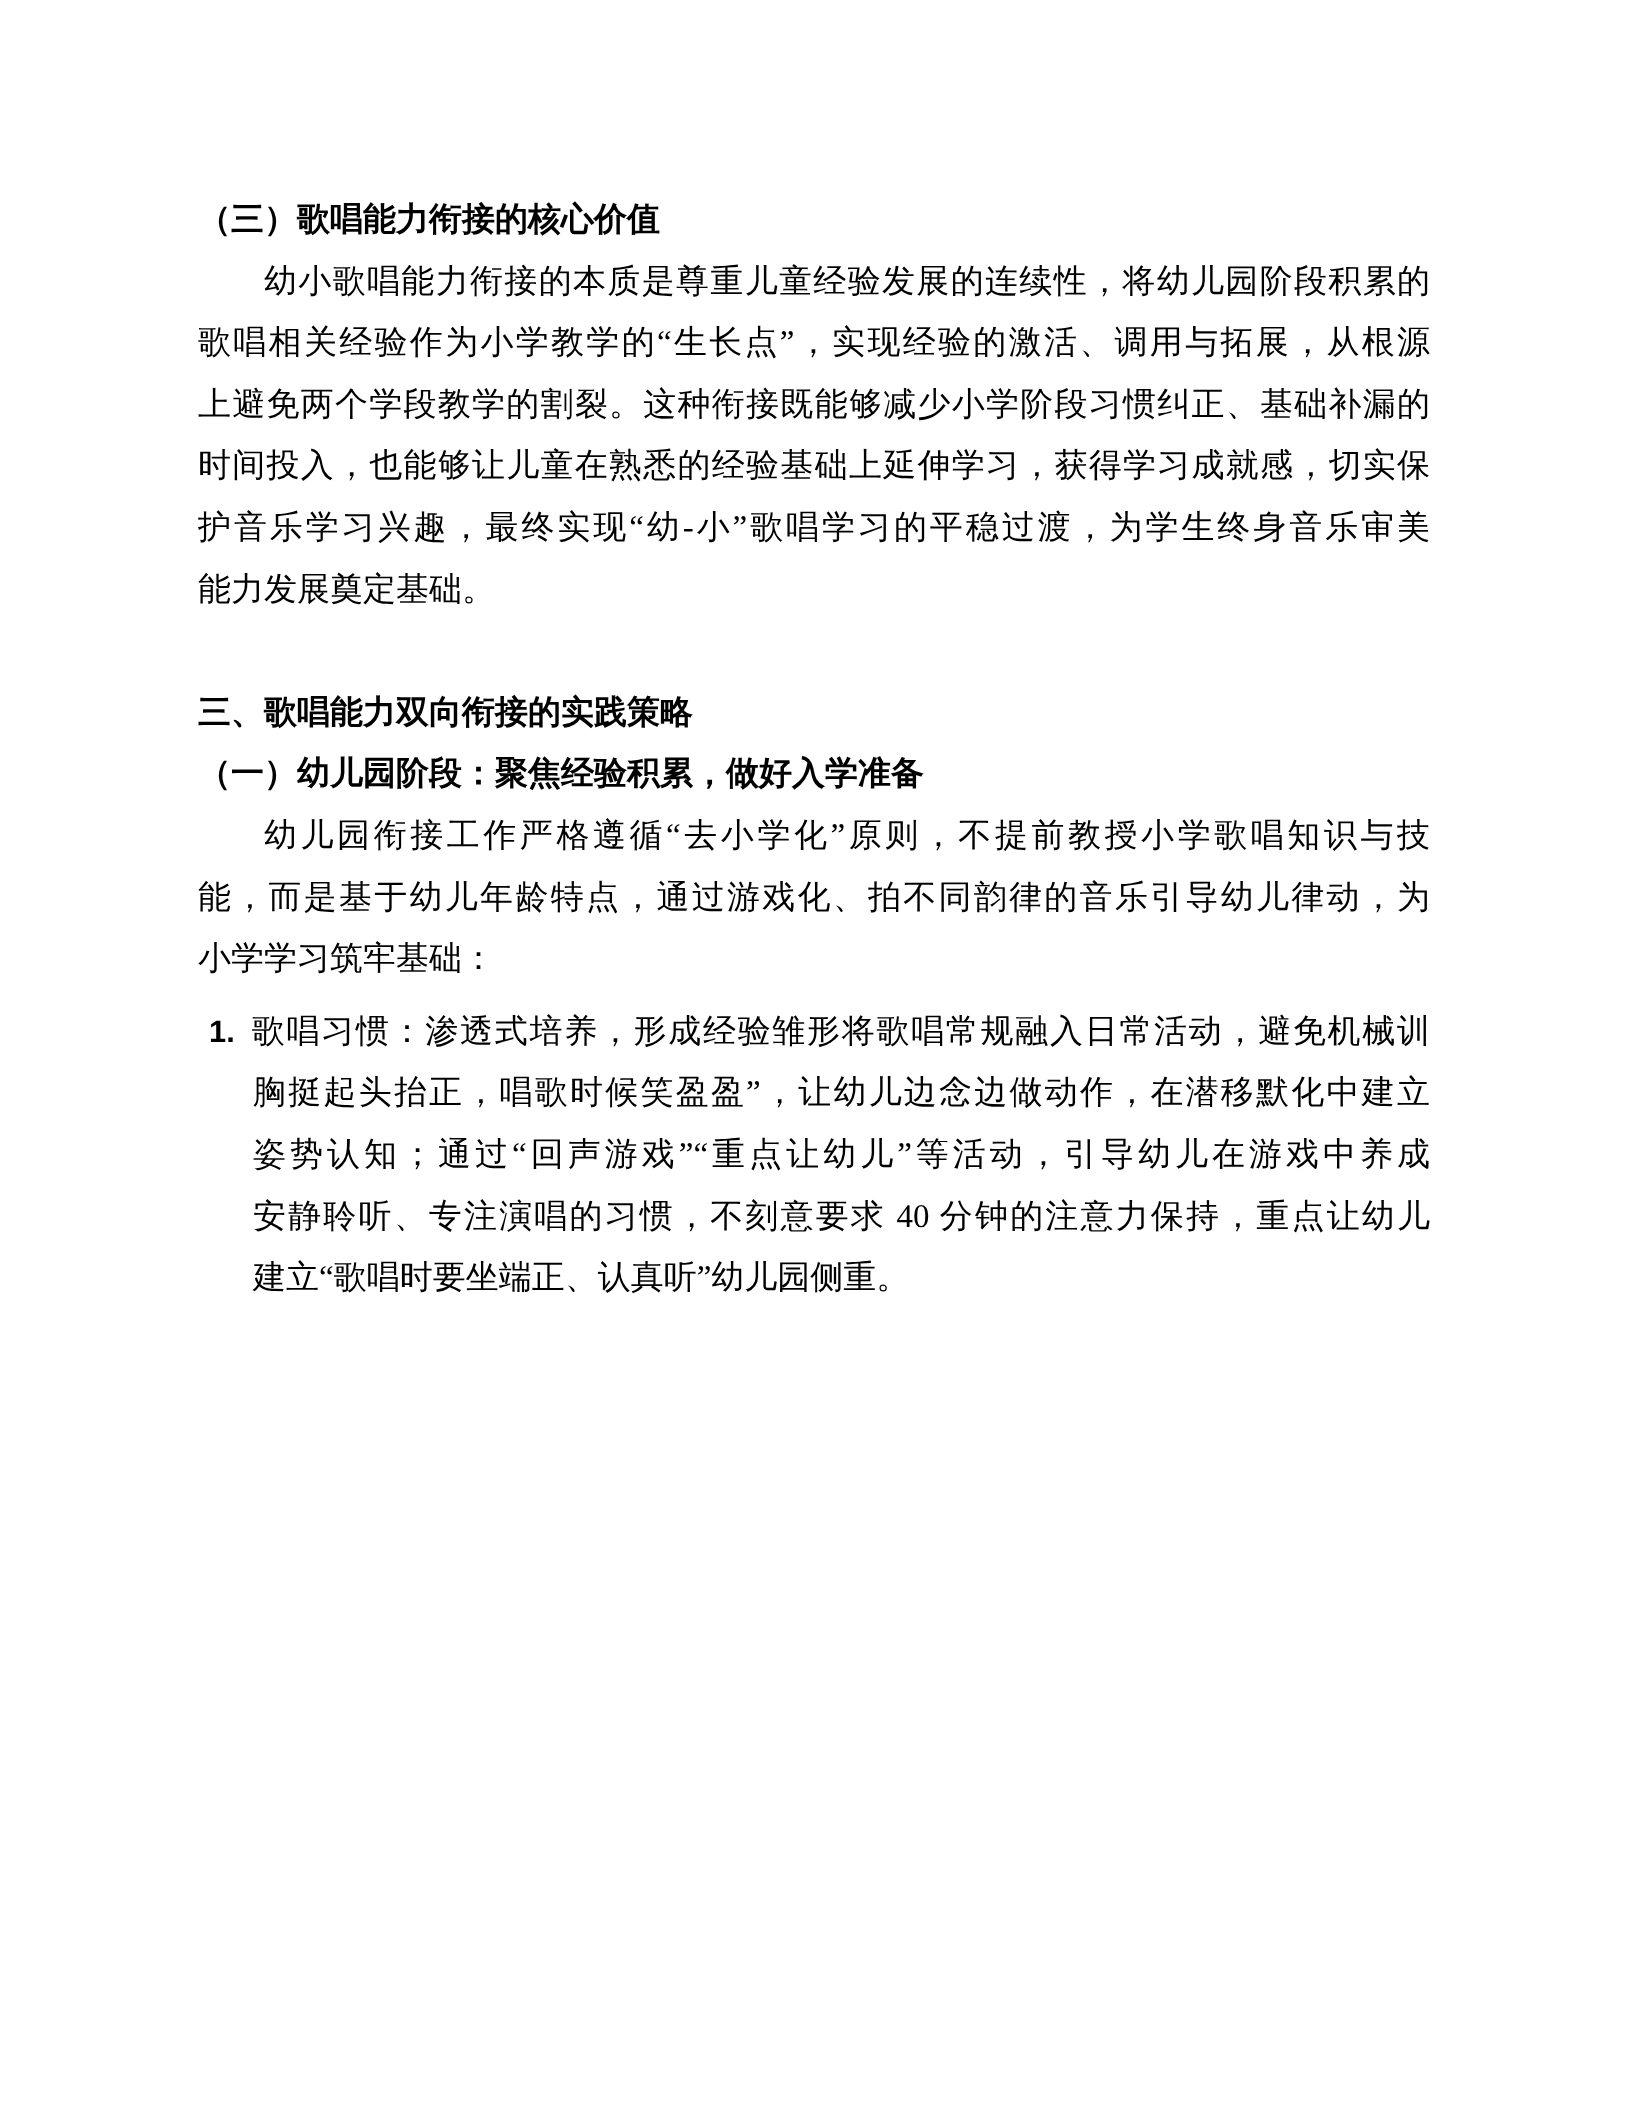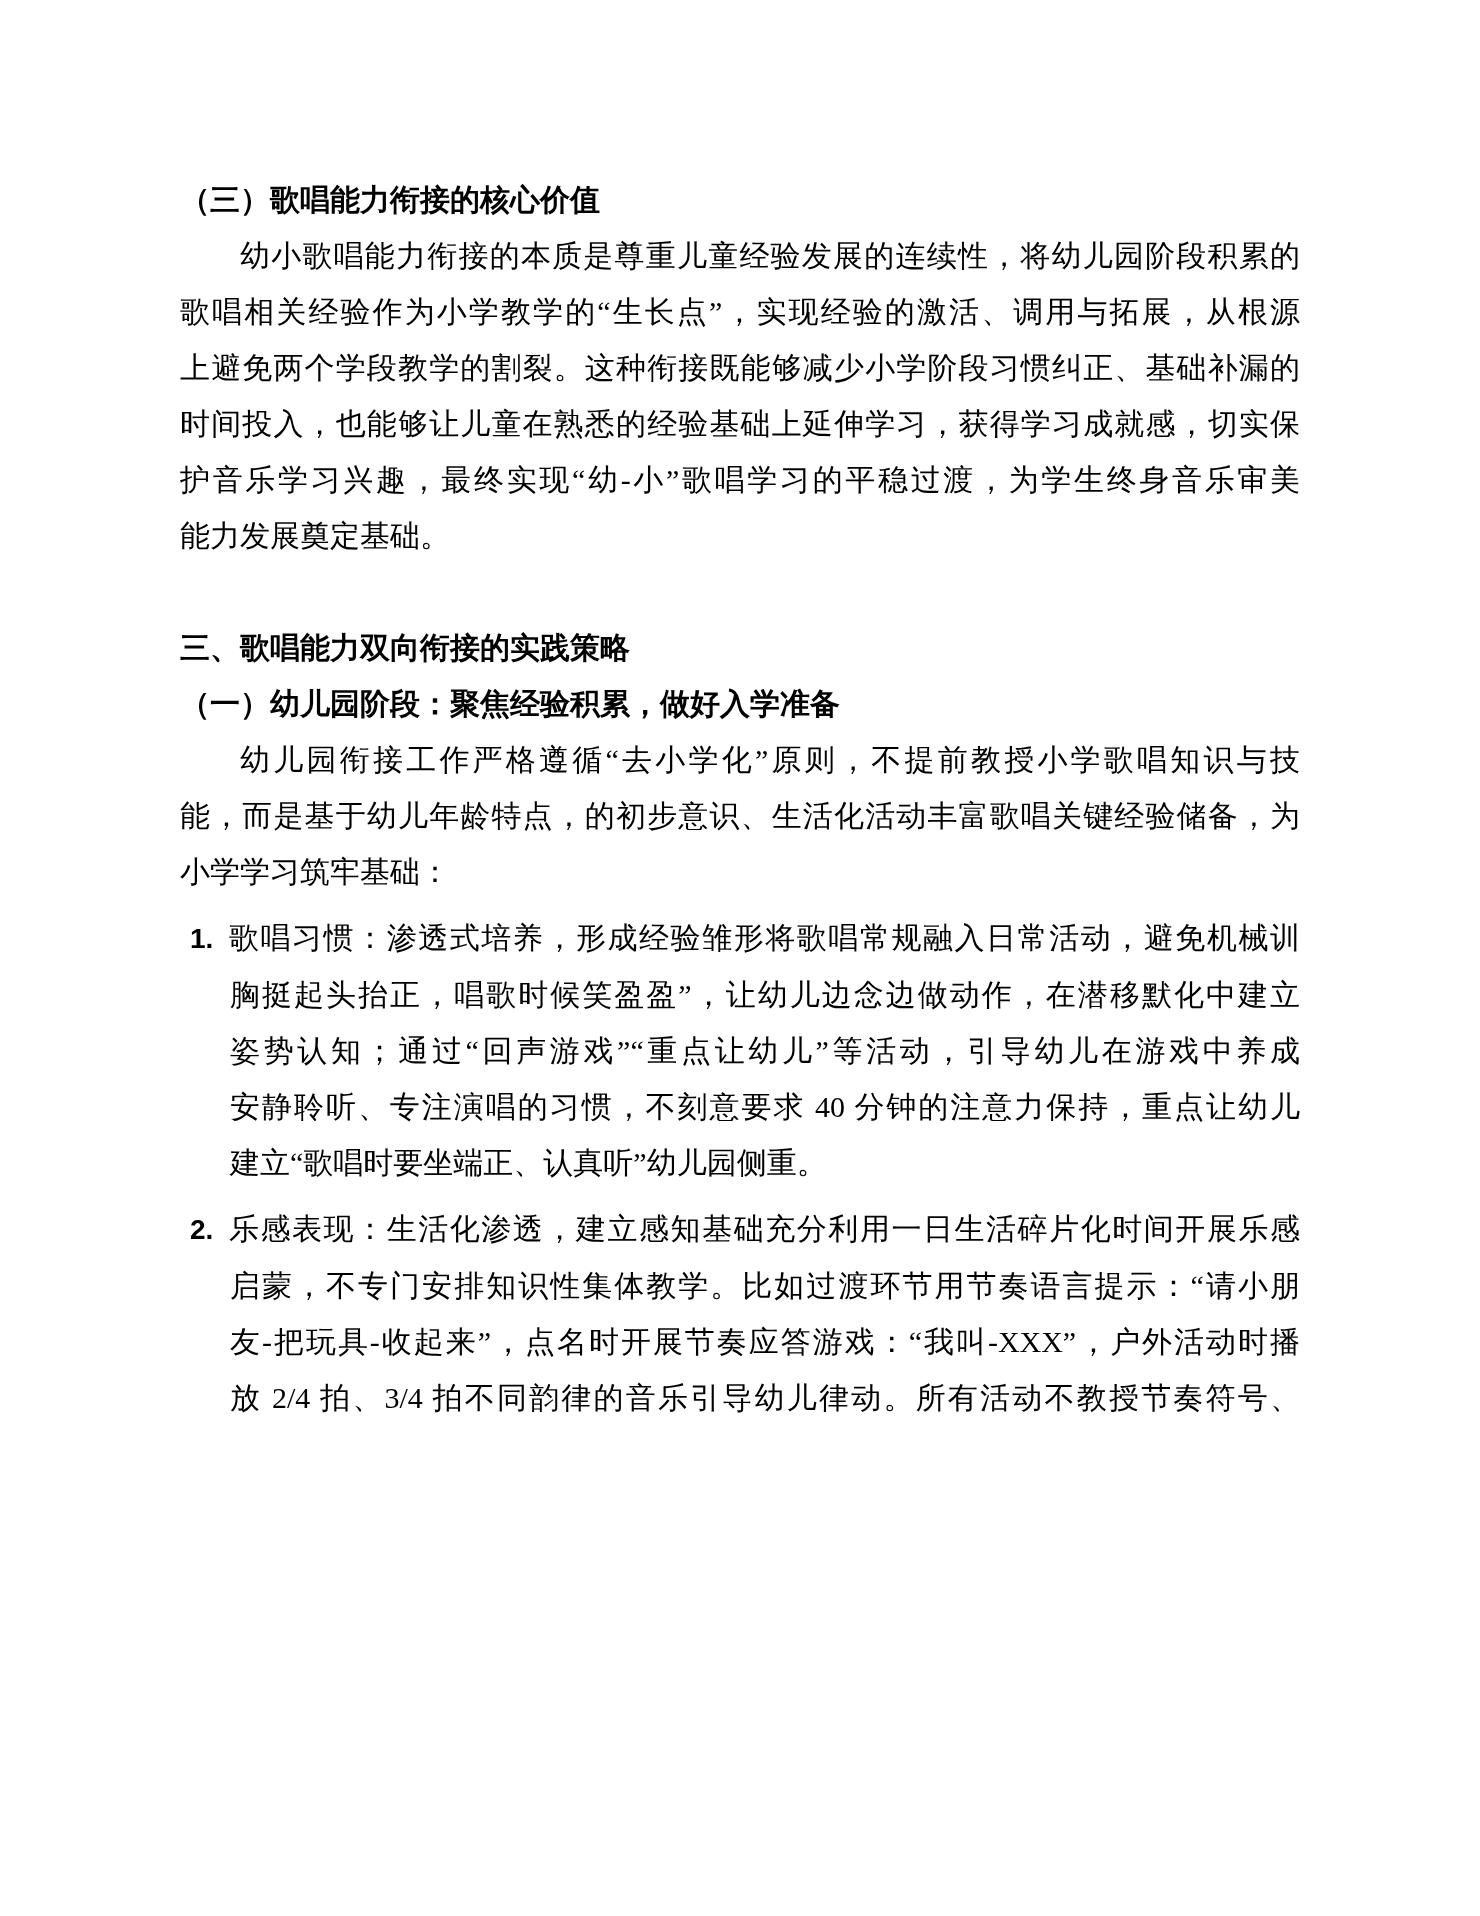--- a/index.html
+++ b/index.html
@@ -77,35 +77,29 @@
 
     <div class="spacer"></div>
 
     <div class="hd">三、歌唱能力双向衔接的实践策略</div>
 
 
     <div class="hd">（一）幼儿园阶段：聚焦经验积累，做好入学准备</div>
 
     <div>
       <div class="line indent">幼儿园衔接工作严格遵循“去小学化”原则，不提前教授小学歌唱知识与技</div>
-      <div class="line">能，而是基于幼儿年龄特点，的初步意识、生活化活动丰富歌唱关键经验储备，为</div>
+      <div class="line">能，而是基于幼儿年龄特点，通过游戏化、拍不同韵律的音乐引导幼儿律动，为</div>
       <div class="line end">小学学习筑牢基础：</div>
     </div>
 
     <div class="list-item">
       <div class="line li-first"><span class="num">1.</span><span class="b">歌唱习惯：渗透式培养，形成经验雏形</span><span>将歌唱常规融入日常活动，避免机械训</span></div>
       <div class="line">胸挺起头抬正，唱歌时候笑盈盈”，让幼儿边念边做动作，在潜移默化中建立</div>
       <div class="line">姿势认知；通过“回声游戏”“重点让幼儿”等活动，引导幼儿在游戏中养成</div>
       <div class="line">安静聆听、专注演唱的习惯，不刻意要求 40 分钟的注意力保持，重点让幼儿</div>
       <div class="line end">建立“歌唱时要坐端正、认真听”幼儿园侧重。</div>
     </div>
 
-    <div class="list-item">
-      <div class="line li-first"><span class="num">2.</span><span class="b">乐感表现：生活化渗透，建立感知基础</span><span>充分利用一日生活碎片化时间开展乐感</span></div>
-      <div class="line">启蒙，不专门安排知识性集体教学。比如过渡环节用节奏语言提示：“请小朋</div>
-      <div class="line">友-把玩具-收起来”，点名时开展节奏应答游戏：“我叫-XXX”，户外活动时播</div>
-      <div class="line">放 2/4 拍、3/4 拍不同韵律的音乐引导幼儿律动。所有活动不教授节奏符号、</div>
-    </div>
 
   </div>
 
   <div class="footer">3</div>
 </div>
 
 </body></html>

